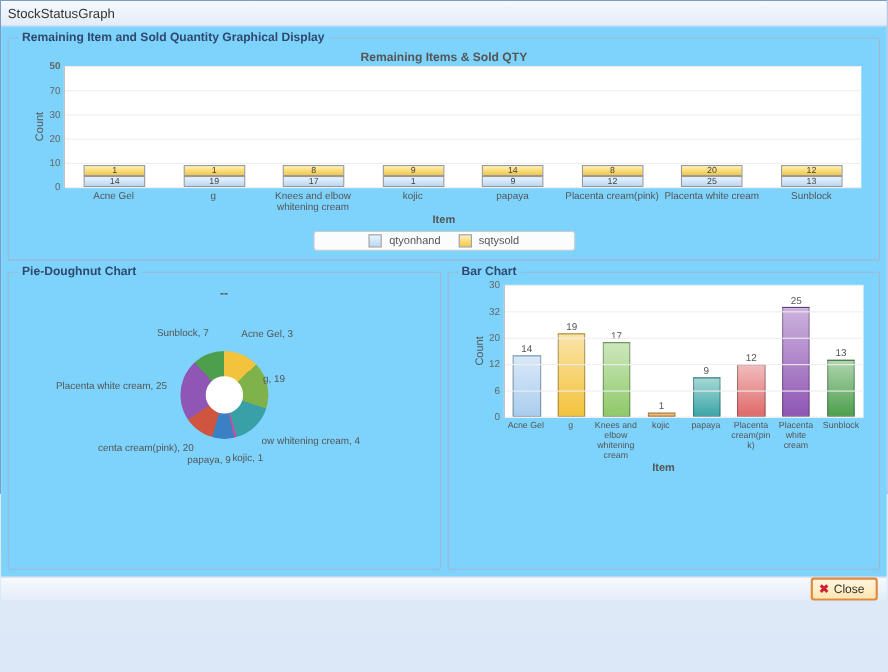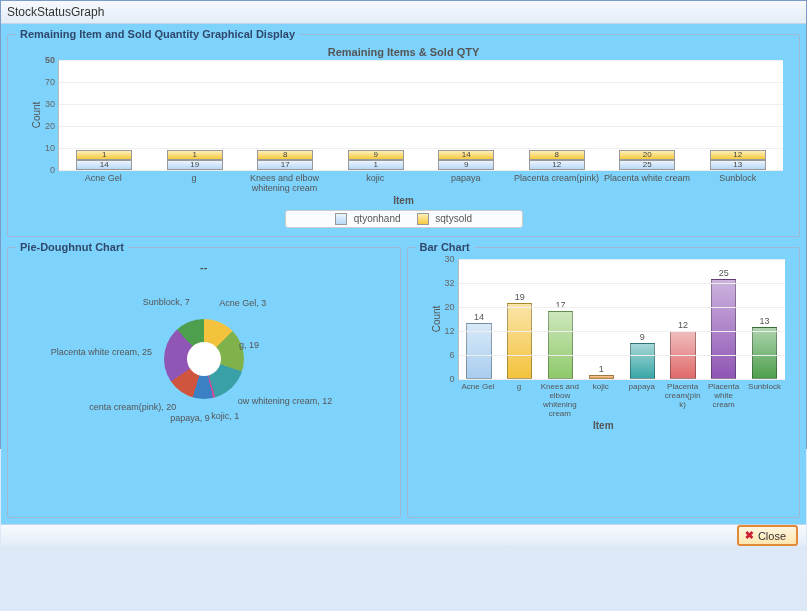--- a/index.html
+++ b/index.html
@@ -396,21 +396,21 @@
 
     <div class="bottom-row">
 
       <fieldset>
         <legend>Pie-Doughnut Chart</legend>
         <div class="donut-wrap" id="donut-wrap">
           <div class="donut-title">--</div>
           <div class="donut" id="donut" style="background: conic-gradient(rgb(243, 195, 61) 0deg, rgb(243, 195, 61) 45.8182deg, rgb(127, 178, 74) 45.8182deg, rgb(127, 178, 74) 108deg, rgb(57, 160, 167) 108deg, rgb(57, 160, 167) 163.636deg, rgb(201, 79, 155) 163.636deg, rgb(201, 79, 155) 166.909deg, rgb(59, 127, 196) 166.909deg, rgb(59, 127, 196) 196.364deg, rgb(208, 85, 63) 196.364deg, rgb(208, 85, 63) 235.636deg, rgb(143, 86, 181) 235.636deg, rgb(143, 86, 181) 317.455deg, rgb(77, 159, 77) 317.455deg, rgb(77, 159, 77) 360deg);"></div>
         <div class="donut-label" style="left: 203.356px; top: 38.7326px;">Acne Gel, 3</div>
             <div class="donut-label" style="left: 223px; top: 80.4102px;">g, 19</div>
-            <div class="donut-label" style="left: 221.816px; top: 137.028px;">ow whitening cream, 12</div>
+            <div class="donut-label" style="left: 221.816px; top: 137.028px;">ow whitening cream, 4</div>
             <div class="donut-label" style="left: 195.253px; top: 152.029px;">kojic, 1</div>
             <div class="donut-label" style="right: 181.713px; top: 153.976px; padding-left: 12px;">papaya, 9</div>
             <div class="donut-label" style="right: 215.267px; top: 142.541px;">centa cream(pink), 20</div>
             <div class="donut-label" style="right: 239.609px; top: 87.1605px;">Placenta white cream, 25</div>
             <div class="donut-label" style="right: 201.768px; top: 38.0882px;">Sunblock, 7</div>
           </div>
       </fieldset>
 
       <fieldset>
         <legend>Bar Chart</legend>

